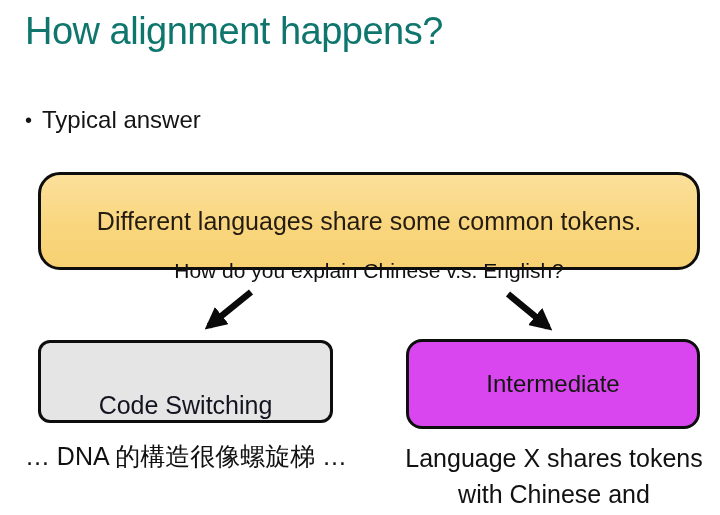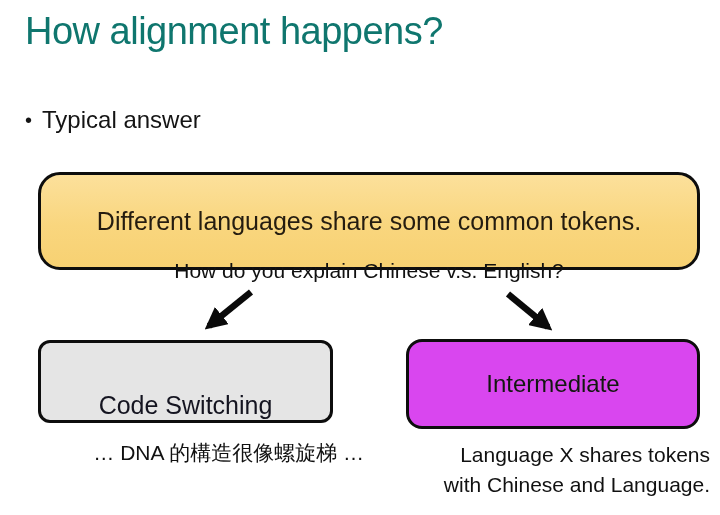--- a/index.html
+++ b/index.html
@@ -95,22 +95,22 @@
     border-radius: 16px;
     background: #d946ef;
   }
   .right-box .box-label {
     font-size: 24px;
     line-height: 1.3;
     color: #12180f;
   }
   .caption {
     position: absolute;
-    text-align: right;
-    font-size: 21px;
+    text-align: center;
+    font-size: 25px;
     line-height: 1.45;
     color: #111111;
   }
   .caption-left {
     left: 8px;
     top: 438px;
     width: 356px;
   }
   .caption-right {
     left: 398px;

